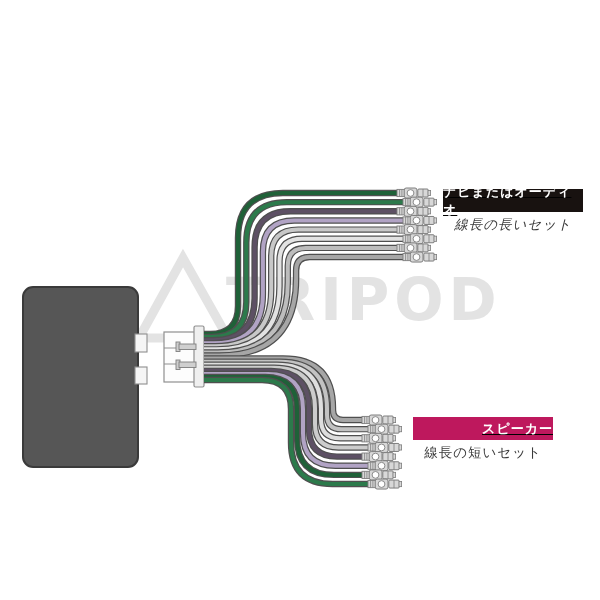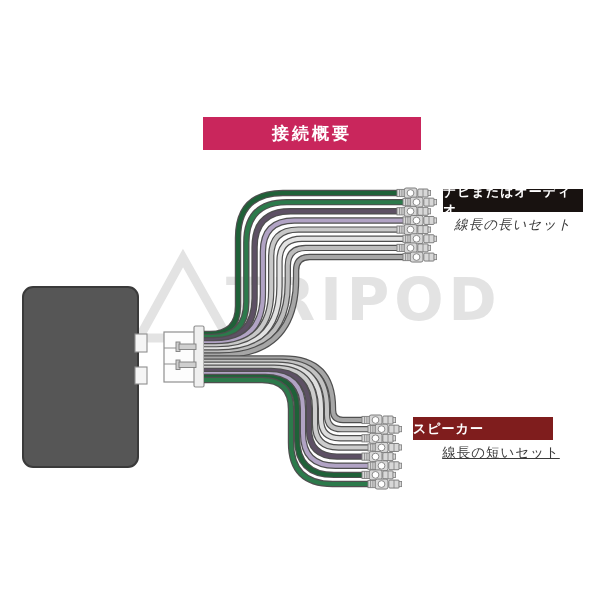--- a/index.html
+++ b/index.html
@@ -10,28 +10,28 @@
           display:flex;align-items:center;justify-content:center;}
   .banner span{color:#fff;font-size:17px;font-weight:bold;letter-spacing:3px;}
 
   .watermark-text{position:absolute;left:226px;top:266px;font-size:58px;font-weight:bold;
           letter-spacing:5px;white-space:nowrap;}
 
   .device{position:absolute;left:22px;top:286px;width:113px;height:178px;border-radius:11px;}
 
   .svg-layer{position:absolute;left:0;top:0;}
 
-  .label-box{position:absolute;height:23px;display:flex;align-items:center;justify-content:flex-start;}
+  .label-box{position:absolute;height:23px;display:flex;align-items:center;justify-content:flex-end;text-decoration:underline;}
   .label-box span{color:#fff;font-size:13px;font-weight:bold;letter-spacing:1px;}
   .label-box.top{left:443px;top:189px;width:140px;}
   .label-box.bottom{left:413px;top:417px;width:140px;}
   .sublabel{position:absolute;width:140px;text-align:center;font-size:13.5px;color:#3a3a3a;
             letter-spacing:1px;}
   .sublabel.top{left:443px;top:216px;font-style:italic;}
-  .sublabel.bottom{left:431px;top:444px;text-decoration:underline;}
+  .sublabel.bottom{left:413px;top:444px;}
 </style>
 </head>
 <body>
 
 <div class="canvas">
 
   <svg class="svg-layer" width="600" height="600">
     <polygon id="wm-tri" points="183,258 228,338 139,338" fill="#ffffff" stroke="#e3e3e3" stroke-width="9"></polygon>
   </svg>
   <div class="watermark-text" style="color: rgb(227, 227, 227);">TRIPOD</div>
@@ -236,27 +236,24 @@
         <line x1="370.6" y1="480.45" x2="370.6" y2="487.65000000000003" stroke="#7e7e7e" stroke-width="0.8"></line>
         <line x1="372.9" y1="480.45" x2="372.9" y2="487.65000000000003" stroke="#7e7e7e" stroke-width="0.8"></line>
         <rect x="375.2" y="479.05" width="12.8" height="10" rx="2" fill="#d8d8d8" stroke="#7e7e7e" stroke-width="1"></rect>
         <circle cx="381.5" cy="484.05" r="3.4" fill="#ffffff" stroke="#7e7e7e" stroke-width="0.9"></circle>
         <rect x="388.8" y="480.05" width="10.5" height="8" rx="1.2" fill="#d8d8d8" stroke="#7e7e7e" stroke-width="1"></rect>
         <line x1="394" y1="480.05" x2="394" y2="488.05" stroke="#7e7e7e" stroke-width="0.8"></line>
         <rect x="399" y="481.45" width="2.6" height="5.2" fill="#d8d8d8" stroke="#7e7e7e" stroke-width="0.8"></rect>
       </g>
     </svg>
 
-  <div class="banner" id="banner" style="background: rgb(201, 38, 92);">
-    <span style="color: rgb(255, 255, 255);">接続概要</span>
-  </div>
 
   <div class="label-box top" id="label-top" style="background: rgb(24, 18, 16);">
     <span>ナビまたはオーディオ</span>
   </div>
   <div class="sublabel top">線長の長いセット</div>
 
-  <div class="label-box bottom" id="label-bottom" style="background: #7f1d1d;">
+  <div class="label-box bottom" id="label-bottom" style="background: #be185d;">
     <span>スピーカー</span>
   </div>
   <div class="sublabel bottom">線長の短いセット</div>
 
 </div>
 
 </body></html>

